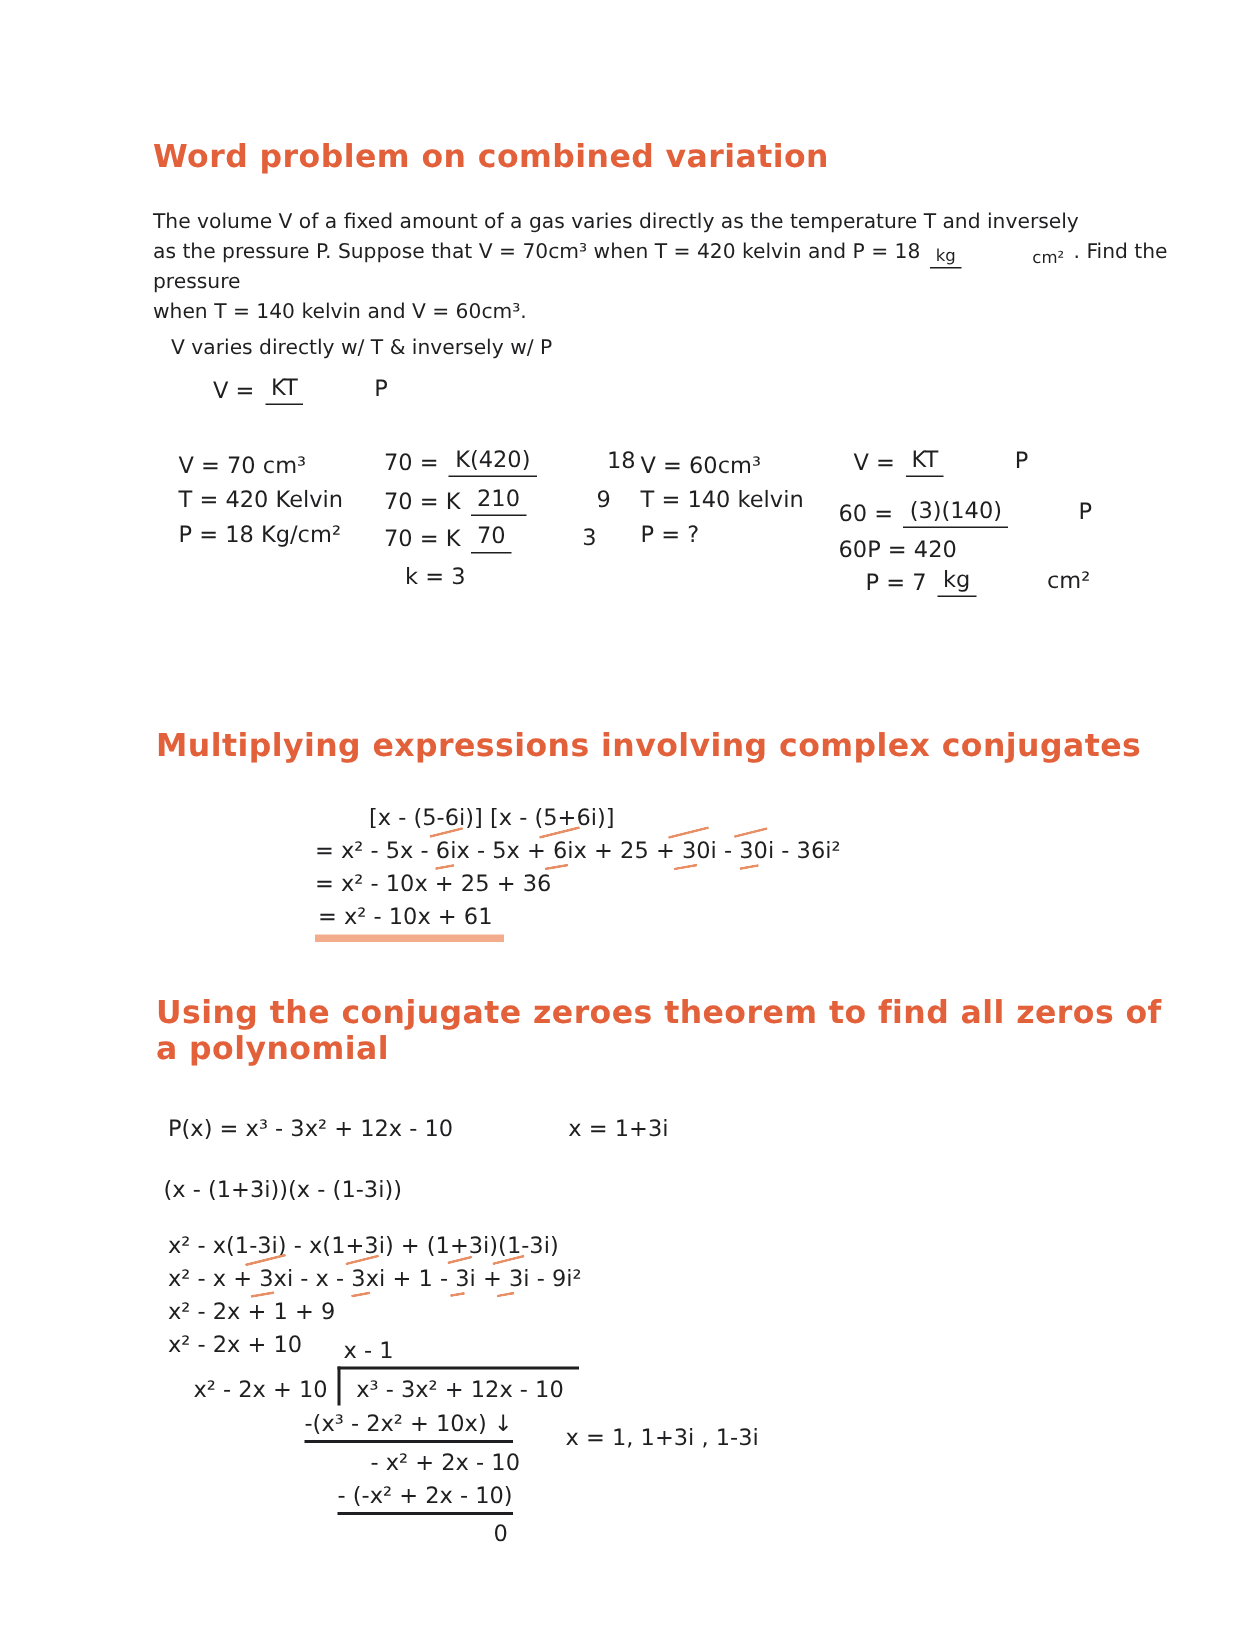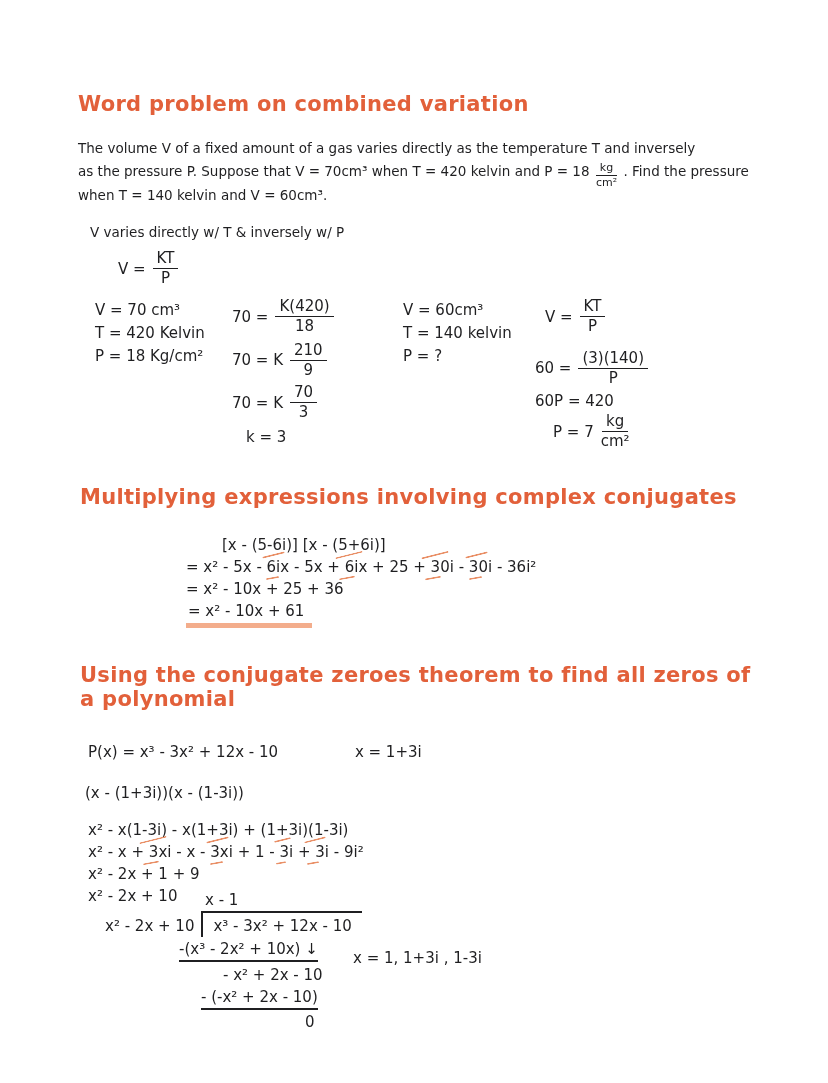--- a/index.html
+++ b/index.html
@@ -10,36 +10,37 @@
   }
   *{box-sizing:border-box;}
   html,body{margin:0;padding:0;background:#fff;}
   .page{
     position:relative;
     width:784px;height:1083px;
     background:#ffffff;
     font-family:"DejaVu Sans",sans-serif;
     color:var(--ink);
     overflow:hidden;
+    margin-left:24px;
   }
   .abs{position:absolute;}
   .heading{
     font-weight:bold;
     font-size:21px;
     letter-spacing:.3px;
     color:var(--accent);
     white-space:nowrap;
   }
   .heading.wrap{white-space:normal;line-height:24px;}
   .hand{font-size:13.5px;line-height:20px;}
   .math{font-size:15px;line-height:20px;white-space:nowrap;}
   .eqrow{display:flex;align-items:center;gap:5px;white-space:nowrap;}
   .frac{
-    display:inline-flex;flex-direction:column;align-items:center;
-    vertical-align:middle;line-height:1.15;margin:0 2px;
+    display:inline-flex;flex-direction:row;align-items:flex-start;
+    vertical-align:middle;line-height:1.15;margin:0 2px;gap:47px;
   }
   .frac .num{border-bottom:1.6px solid currentColor;padding:0 4px 1px;}
   .frac .den{padding-top:1px;}
   .frac.small{font-size:11px;line-height:1.1;transform:translateY(4px);}
   .stack > div{margin-bottom:3px;}
   .cancel{position:relative;display:inline-block;}
   .cancel::before{
     content:"";position:absolute;top:-3px;left:18%;width:70%;
     border-top:2.4px solid var(--cancel);
     transform:rotate(-14deg);border-radius:2px;

